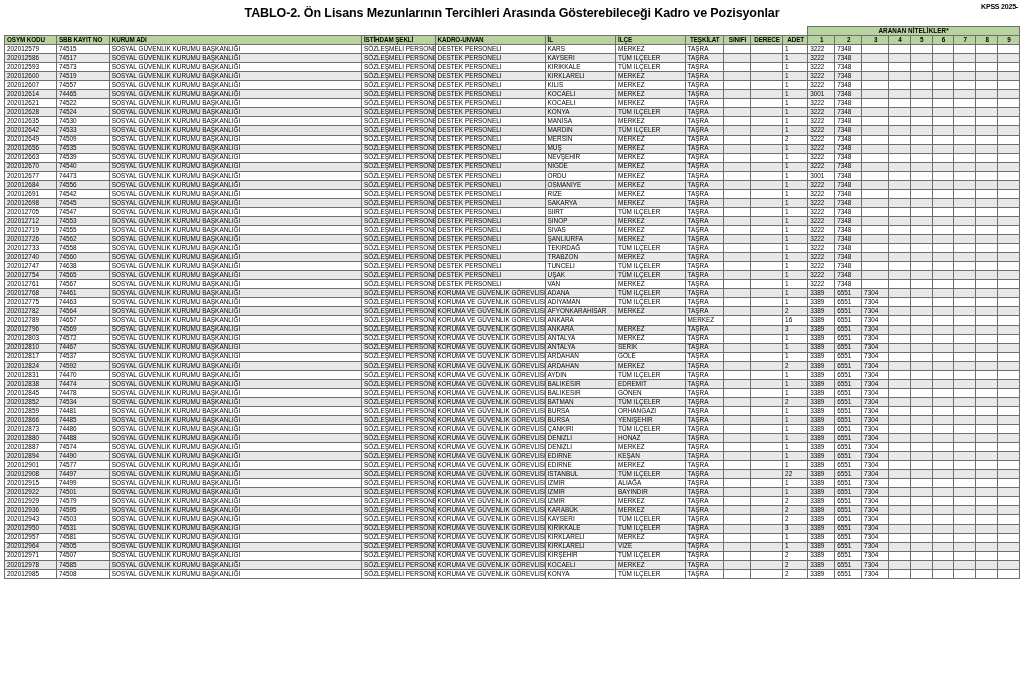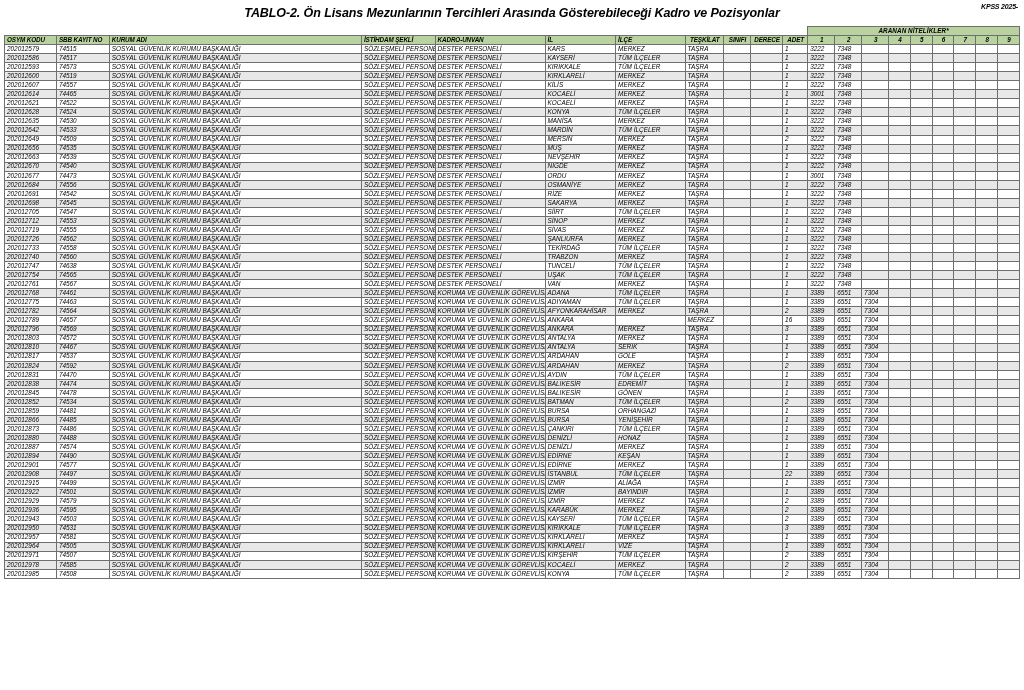--- a/index.html
+++ b/index.html
@@ -15,21 +15,20 @@
     font-family: "Liberation Sans", sans-serif;
     color: #000000;
     -webkit-font-smoothing: antialiased;
   }
   .page {
     position: relative;
     width: 1024px;
     height: 530px;
     box-sizing: border-box;
     padding: 0 4px;
-    font-style: italic;
   }
   
   .title-bar {
     position: relative;
     height: 26px;
   }
   .doc-title {
     position: absolute;
     left: 0;
     right: 0;

